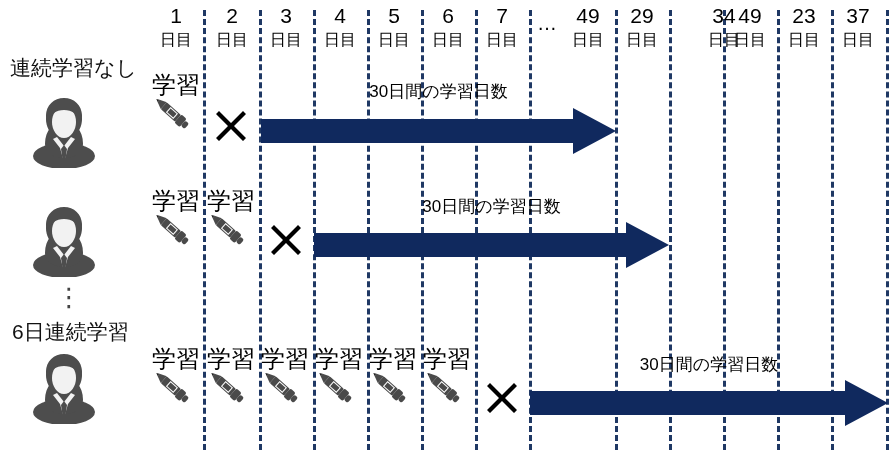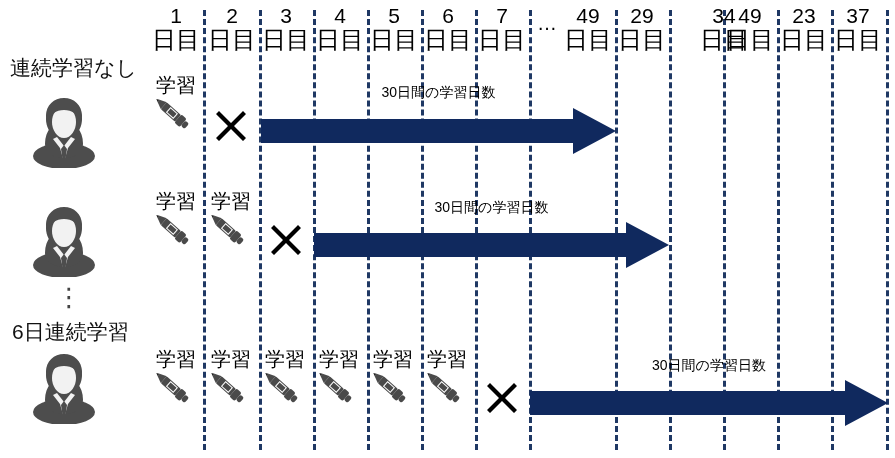--- a/index.html
+++ b/index.html
@@ -34,21 +34,21 @@
     top: 4px;
     text-align: center;
   }
   .day-num {
     font-size: 21px;
     line-height: 24px;
     color: #000;
     letter-spacing: 0px;
   }
   .day-unit {
-    font-size: 24px;
+    font-size: 16px;
     line-height: 24px;
     color: #000;
     white-space: nowrap;
   }
   .day-ellipsis {
     position: absolute;
     top: 12px;
     font-size: 20px;
     line-height: 22px;
     color: #000;
@@ -79,21 +79,21 @@
     width: 20px;
   }
 
   
   .study-cell {
     position: absolute;
     text-align: center;
     width: 52px;
   }
   .study-word {
-    font-size: 20px;
+    font-size: 24px;
     line-height: 22px;
     color: #000;
     white-space: nowrap;
   }
   .pen-wrap {
     width: 52px;
     height: 40px;
     display: block;
   }
 
@@ -104,21 +104,21 @@
     height: 36px;
   }
 
   
   .arrow {
     position: absolute;
     height: 46px;
   }
   .arrow-caption {
     position: absolute;
-    font-size: 14px;
+    font-size: 17px;
     line-height: 24px;
     color: #000;
     white-space: nowrap;
     text-align: center;
   }
 </style>
 </head>
 <body>
 
 <div id="figure">

